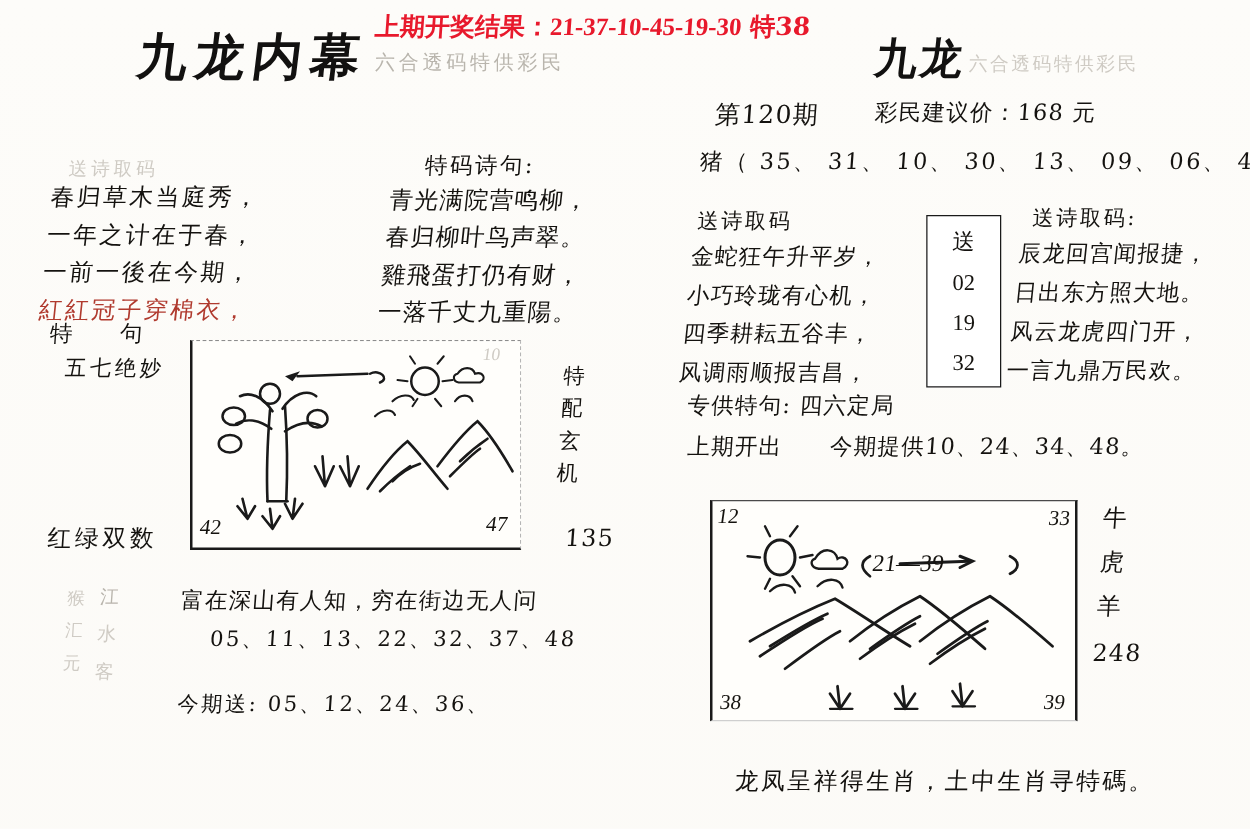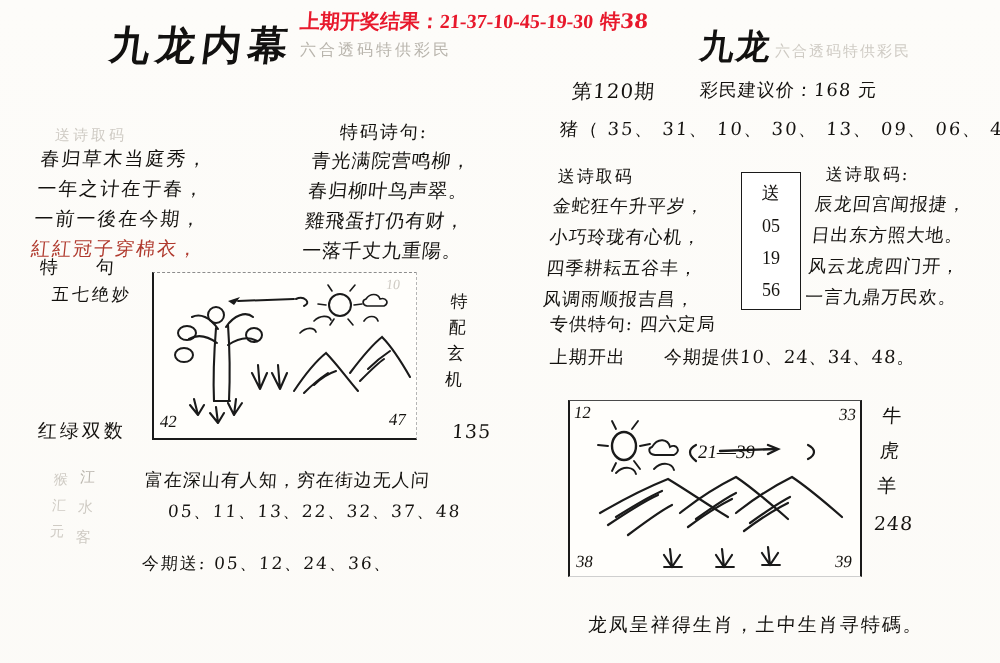--- a/index.html
+++ b/index.html
@@ -233,23 +233,23 @@
   <div class="abs hand" id="rp1-head">送诗取码</div>
   <div class="abs hand hand-l" id="rp1">
     <div>金蛇狂午升平岁，</div>
     <div>小巧玲珑有心机，</div>
     <div>四季耕耘五谷丰，</div>
     <div>风调雨顺报吉昌，</div>
   </div>
 
   <div class="abs" id="codebox">
     <div class="hand">送</div>
-    <div>05</div>
+    <div>02</div>
     <div>19</div>
-    <div>56</div>
+    <div>32</div>
   </div>
 
   <div class="abs hand" id="rp2-head">送诗取码:</div>
   <div class="abs hand hand-l" id="rp2">
     <div>辰龙回宫闻报捷，</div>
     <div>日出东方照大地。</div>
     <div>风云龙虎四门开，</div>
     <div>一言九鼎万民欢。</div>
   </div>
 

